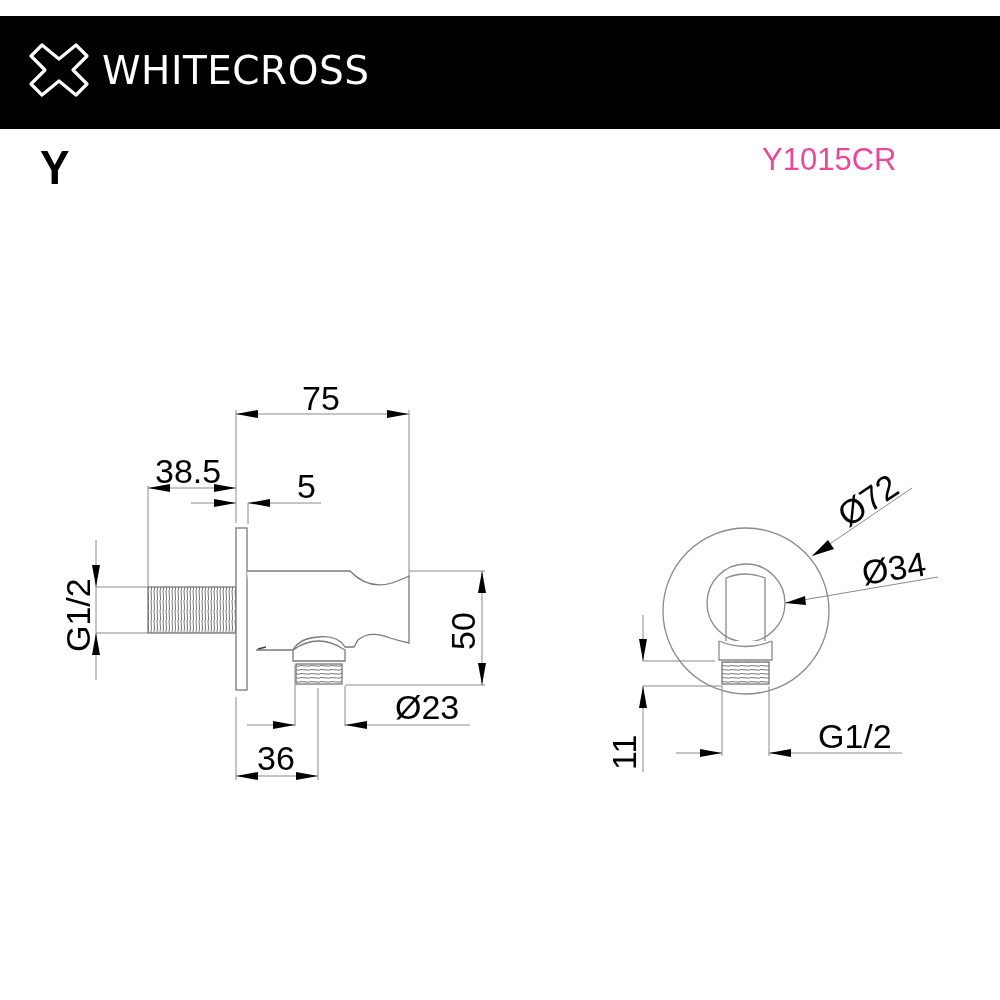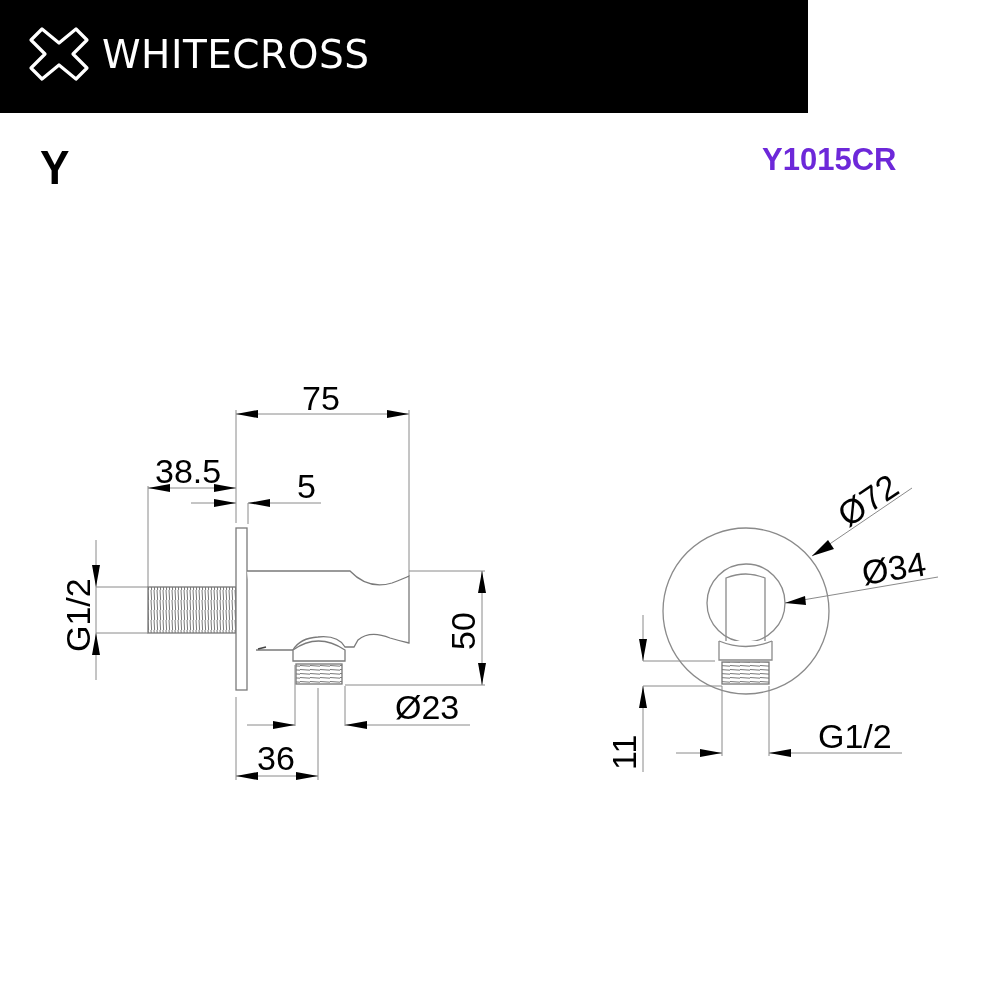--- a/index.html
+++ b/index.html
@@ -1,22 +1,22 @@
 <!DOCTYPE html>
 <html><head>
   <meta charset="utf-8">
   <style>
     html, body { margin: 0; padding: 0; background: #ffffff; }
     body { width: 1000px; height: 1000px; position: relative; overflow: hidden; font-family: "Liberation Sans", sans-serif; }
-    .header { position: absolute; left: 0; top: 0; width: 808px; height: 113px; background: #000000; }
+    .header { position: absolute; left: 0; top: 16px; width: 1000px; height: 113px; background: #000000; }
     .logo { position: absolute; left: 28px; top: 26px; height: 56px; display: flex; align-items: center; }
     .logo-icon { width: 62px; height: 56px; }
     .logo-text { color: #ffffff; font-family: "DejaVu Sans", sans-serif; font-size: 39px; letter-spacing: 0.5px; margin-left: 12px; font-weight: normal; }
     .series { position: absolute; left: 40px; top: 140px; font-size: 48px; font-weight: bold; color: #000; font-family: "Liberation Sans", sans-serif; transform: scaleX(0.92); transform-origin: left; }
-    .model { position: absolute; left: 762px; top: 142px; font-size: 31px; font-weight: bold; color: #6d28d9; font-family: "Liberation Sans", sans-serif; }
+    .model { position: absolute; left: 762px; top: 142px; font-size: 31px; font-weight: normal; color: #ec4899; font-family: "Liberation Sans", sans-serif; }
     svg.drawing { position: absolute; left: 0; top: 0; }
     .dimtext { font-family: "Liberation Sans", sans-serif; font-size: 34px; fill: #000; }
   </style>
 </head>
 <body>
 
 <div class="header">
   <div class="logo">
     <svg class="logo-icon" viewBox="0 0 62 56">
       <path d="M14 3 L31 17 L48 3 L59 14 L45 28 L59 42 L48 53 L31 39 L14 53 L3 42 L17 28 L3 14 Z" fill="none" stroke="#ffffff" stroke-width="3.2" stroke-linejoin="round"></path>

